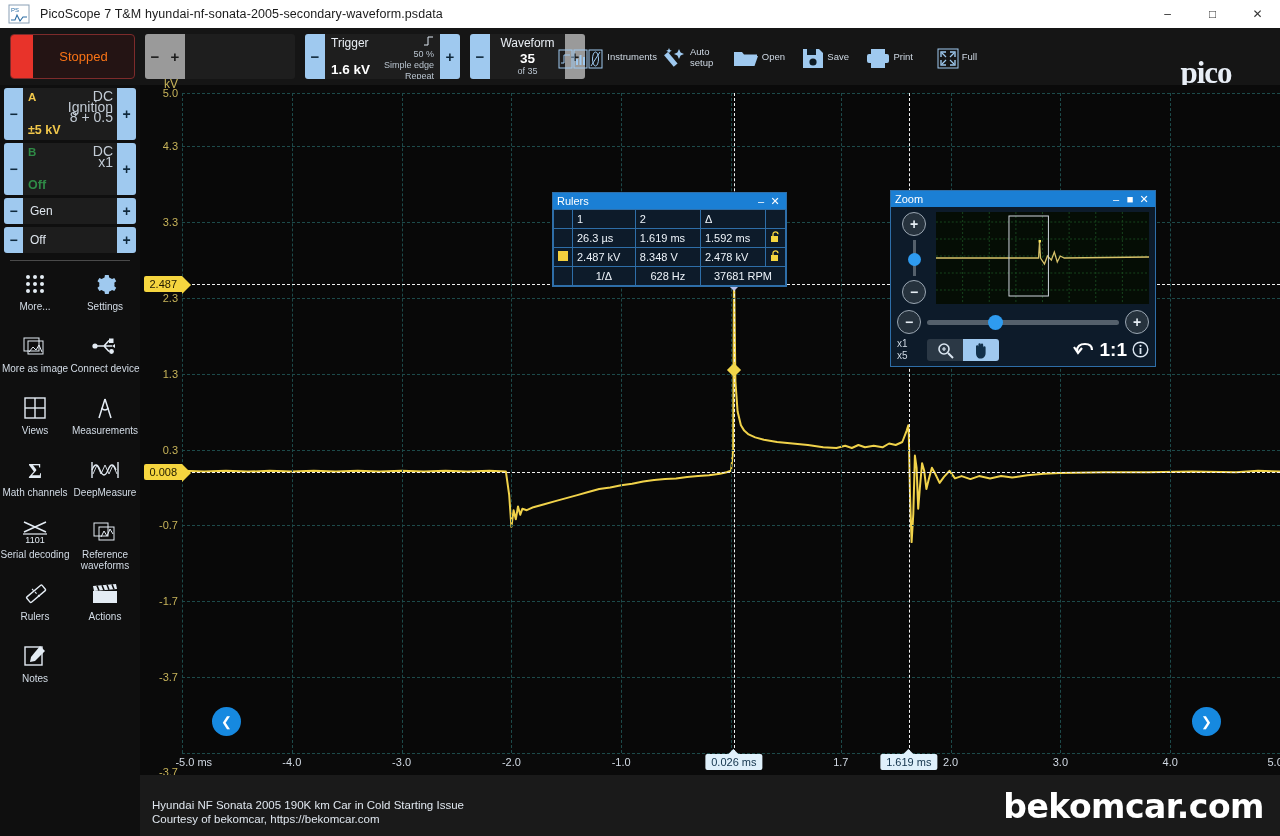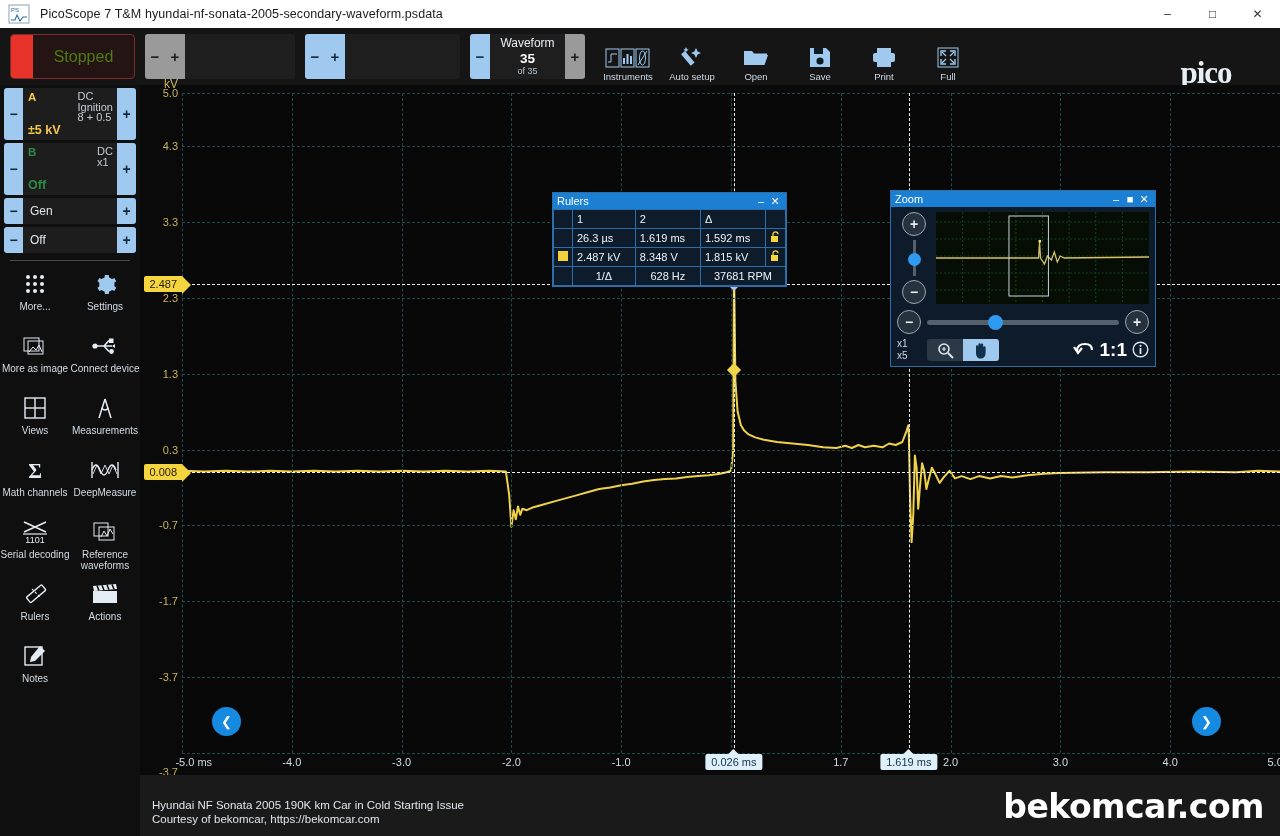--- a/index.html
+++ b/index.html
@@ -12,49 +12,49 @@
   #titlebar .ps-logo svg { display:block; }
   #titlebar .t-title { flex:1; letter-spacing:.1px; }
   #titlebar .wbtns { display:flex; height:28px; }
   #titlebar .wbtn { width:45px; height:28px; display:flex; align-items:center; justify-content:center; color:#333; font-size:12px; }
 
   
   #toolbar { position:absolute; top:28px; left:0; width:1280px; height:57px; background:#151515; display:flex; align-items:center; }
   .run-btn { margin-left:10px; width:125px; height:45px; border:1px solid #7d2b2b; border-radius:4px; background:#241414;
              display:flex; align-items:center; overflow:hidden; }
   .run-btn .bar { width:22px; height:100%; background:#e8332a; }
-  .run-btn .lbl { flex:1; text-align:center; color:#4d7c0f; font-size:16px; }
+  .run-btn .lbl { flex:1; text-align:center; color:#f97316; font-size:13px; }
 
   .grp { height:45px; display:flex; align-items:stretch; background:#1e1e1e; border-radius:3px; margin-left:10px; overflow:hidden; }
   .pmbtn { width:20px; background:#9fc9ef; color:#10293c; display:flex; align-items:center; justify-content:center; font-size:15px; font-weight:bold; }
   .pmbtn.gray { background:#9a9a9a; color:#1b1b1b; }
   .grp .body { padding:2px 6px; display:flex; gap:8px; min-width:0; }
   .grp .left { display:flex; flex-direction:column; justify-content:space-between; }
   .grp .right { display:flex; flex-direction:column; justify-content:space-between; align-items:flex-end; }
   .grp .nm { font-size:12px; color:#e9eef4; }
   .grp .val { font-size:13.5px; font-weight:bold; color:#ffffff; }
   .grp .sm { font-size:9px; color:#b9c4cf; line-height:11px; text-align:right; }
 
-  .tool { width:58px; height:50px; display:flex; flex-direction:column; align-items:center; justify-content:flex-end; gap:3px; }
+  .tool { width:58px; height:50px; display:flex; flex-direction:row; align-items:center; justify-content:flex-end; gap:3px; }
   .tool .ic { height:24px; display:flex; align-items:flex-end; }
   .tool .tl { font-size:9.5px; color:#cfd9e4; }
   #tools { display:flex; margin-left:14px; gap:6px; }
 
   #pico { position:absolute; right:14px; top:30px; width:120px; text-align:center; }
   #pico .pw { font-family:"Liberation Serif", serif; font-size:31px; color:#e8eef6; letter-spacing:-1px; line-height:30px; font-weight:bold;}
   #pico .tw { font-family:"Liberation Serif", serif; font-size:10px; color:#d6dee8; letter-spacing:.4px; margin-top:-2px;}
 
   
   #sidebar { position:absolute; left:0; top:85px; width:140px; height:751px; background:#0f0f0f; }
   .chgrp { margin:3px 4px 0 4px; height:52px; background:#1d1d1d; border-radius:3px; display:flex; overflow:hidden; }
   .chgrp .pm { width:19px; background:#9fc9ef; color:#10293c; display:flex; align-items:center; justify-content:center; font-size:14px; font-weight:bold; }
   .chgrp .mid { flex:1; position:relative; padding:3px 5px; }
   .chgrp .cname { font-size:11.5px; font-weight:bold; }
   .chgrp .crange { position:absolute; bottom:3px; left:5px; font-size:12.5px; font-weight:bold; }
-  .chgrp .cinfo { position:absolute; top:3px; right:4px; font-size:11px; color:#c3ccd6; line-height:10.5px; }
+  .chgrp .cinfo { position:absolute; top:3px; right:4px; text-align:right; font-size:14px; color:#c3ccd6; line-height:10.5px; }
   .smallrow { margin:3px 4px 0 4px; height:26px; background:#1d1d1d; border-radius:3px; display:flex; align-items:center; overflow:hidden; }
   .smallrow .pm { width:19px; height:100%; background:#9fc9ef; color:#10293c; display:flex; align-items:center; justify-content:center; font-size:14px; font-weight:bold; }
   .smallrow .lbl { flex:1; padding-left:7px; font-size:12px; }
   .sdiv { margin:7px 10px 2px 10px; border-top:1px solid #4a4a4a; }
   .sgrid { display:grid; grid-template-columns:1fr 1fr; row-gap:2px; padding-top:4px; }
   .sitem { height:60px; display:flex; flex-direction:column; align-items:center; justify-content:flex-start; padding-top:4px; gap:4px; }
   .sitem .ic { height:26px; display:flex; align-items:center; justify-content:center; }
   .sitem .lb { font-size:10px; color:#d3dce6; text-align:center; line-height:11px; }
   #sidebar .scrollbar { position:absolute; left:4px; bottom:3px; width:130px; height:4px; background:#cfcfcf; border-radius:2px; }
 
@@ -151,20 +151,36 @@
     <span class="lbl">Stopped</span>
   </div>
 
   <div class="grp" style="width:150px">
     <span class="pmbtn gray">−</span>
     <span class="pmbtn gray">+</span>
   </div>
 
   <div class="grp" style="width:155px">
     <span class="pmbtn">−</span>
+    <span class="body" style="flex:1">
+      <span class="left" style="flex:1">
+        <span class="nm">Trigger</span>
+        <span class="val">1.6 kV</span>
+      </span>
+      <span class="right">
+        <span class="sm">
+          <svg width="11" height="10" viewBox="0 0 11 10">
+              <polyline points="1,9 5,9 5,1 10,1" fill="none" stroke="#dfe8f2" stroke-width="1"></polyline>
+            </svg>
+        </span>
+        <span class="sm">50 %</span>
+        <span class="sm">Simple edge</span>
+        <span class="sm">Repeat</span>
+      </span>
+    </span>
     <span class="pmbtn">+</span>
   </div>
 
   <div class="grp" style="width:115px">
     <span class="pmbtn">−</span>
     <span class="body" style="flex:1; justify-content:center">
       <span style="display:flex;flex-direction:column;align-items:center;justify-content:space-between;flex:1">
         <span class="nm">Waveform</span>
         <span class="val">35</span>
         <span class="sm" style="text-align:center">of 35</span>
@@ -534,21 +550,21 @@
         <svg width="11" height="12" viewBox="0 0 11 12">
               <path d="M3 5 V3.3 a2.5 2.5 0 015 0" fill="none" stroke="#f5d53f" stroke-width="1.3"></path>
               <rect x="1" y="5" width="7" height="6" fill="#f5d53f"></rect>
             </svg>
       </td>
     </tr>
     <tr>
       <td class="sw"><span class="swbox"></span></td>
       <td>2.487 kV</td>
       <td>8.348 V</td>
-      <td>1.815 kV</td>
+      <td>2.478 kV</td>
       <td class="lk">
         <svg width="11" height="12" viewBox="0 0 11 12">
               <path d="M3 5 V3.3 a2.5 2.5 0 015 0" fill="none" stroke="#f5d53f" stroke-width="1.3"></path>
               <rect x="1" y="5" width="7" height="6" fill="#f5d53f"></rect>
             </svg>
       </td>
     </tr>
     <tr>
       <td class="sw"></td>
       <td class="ctr">1/Δ</td>

